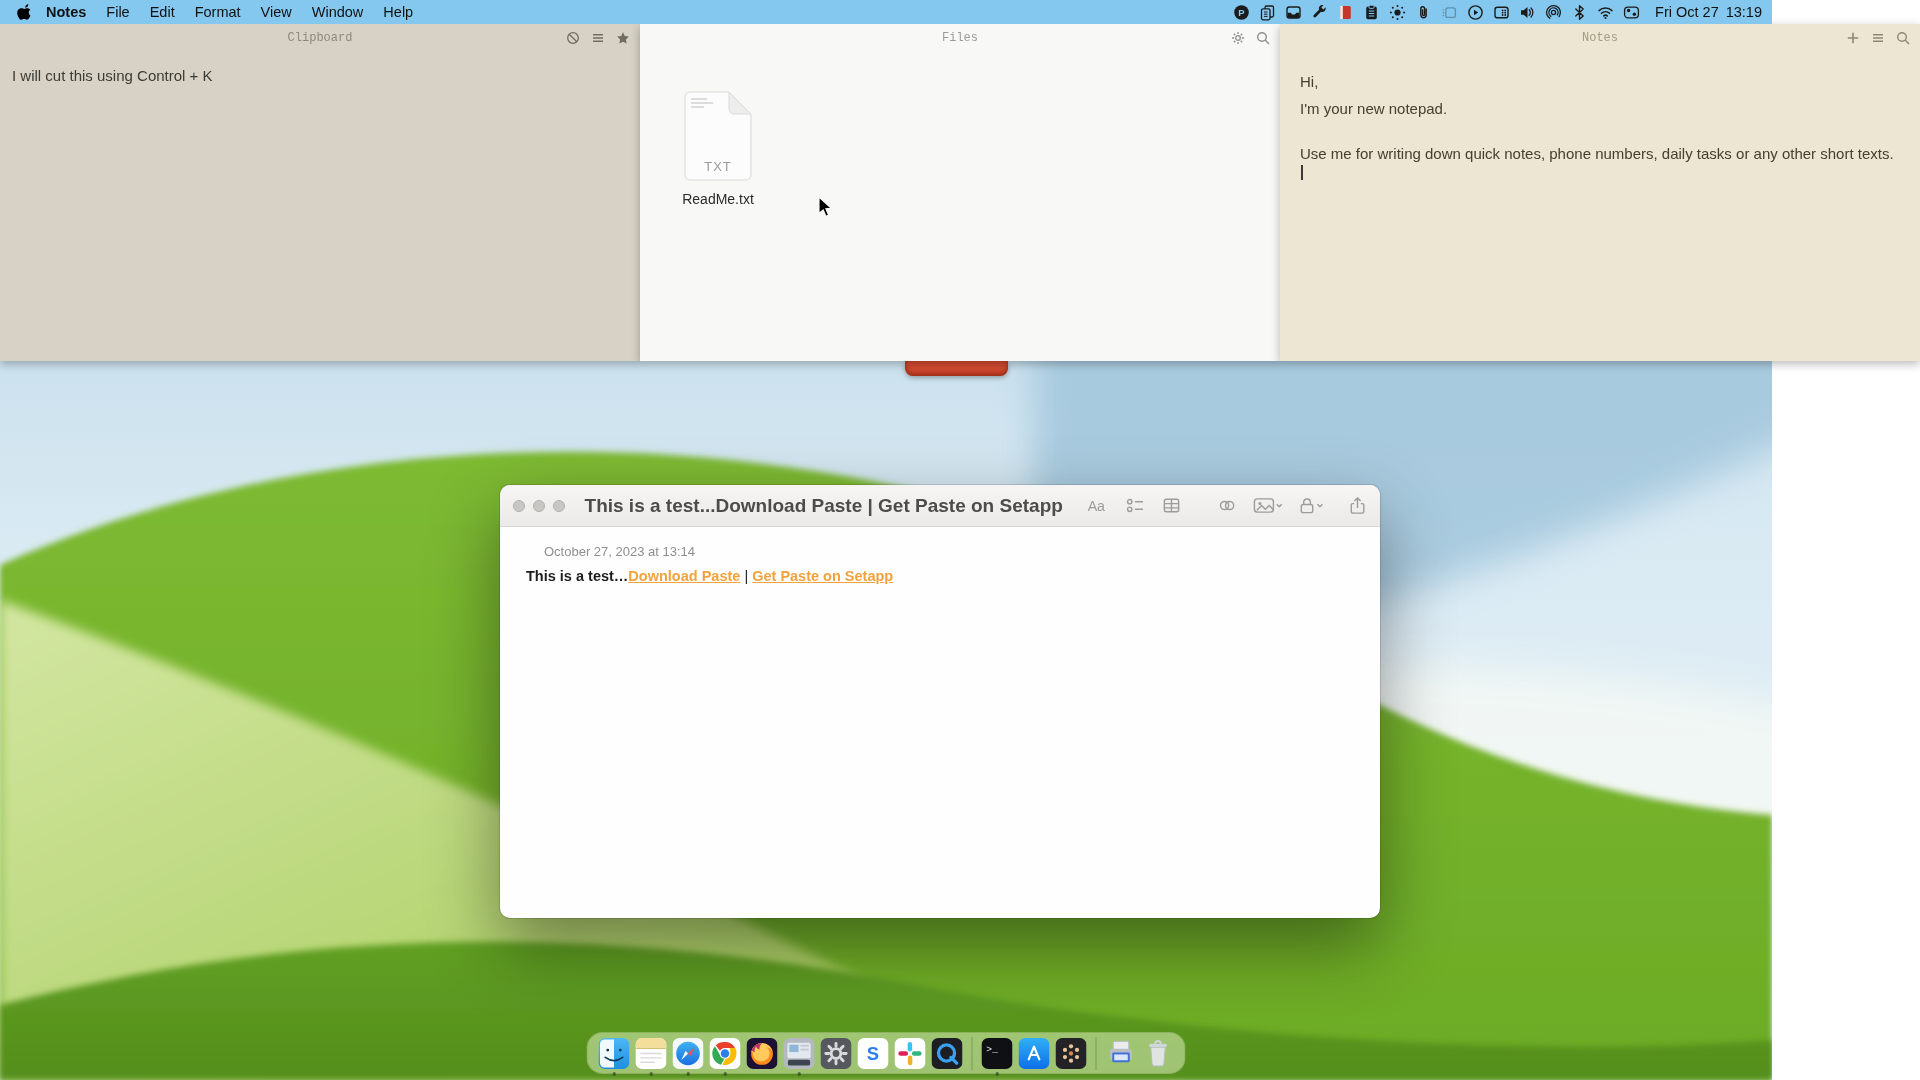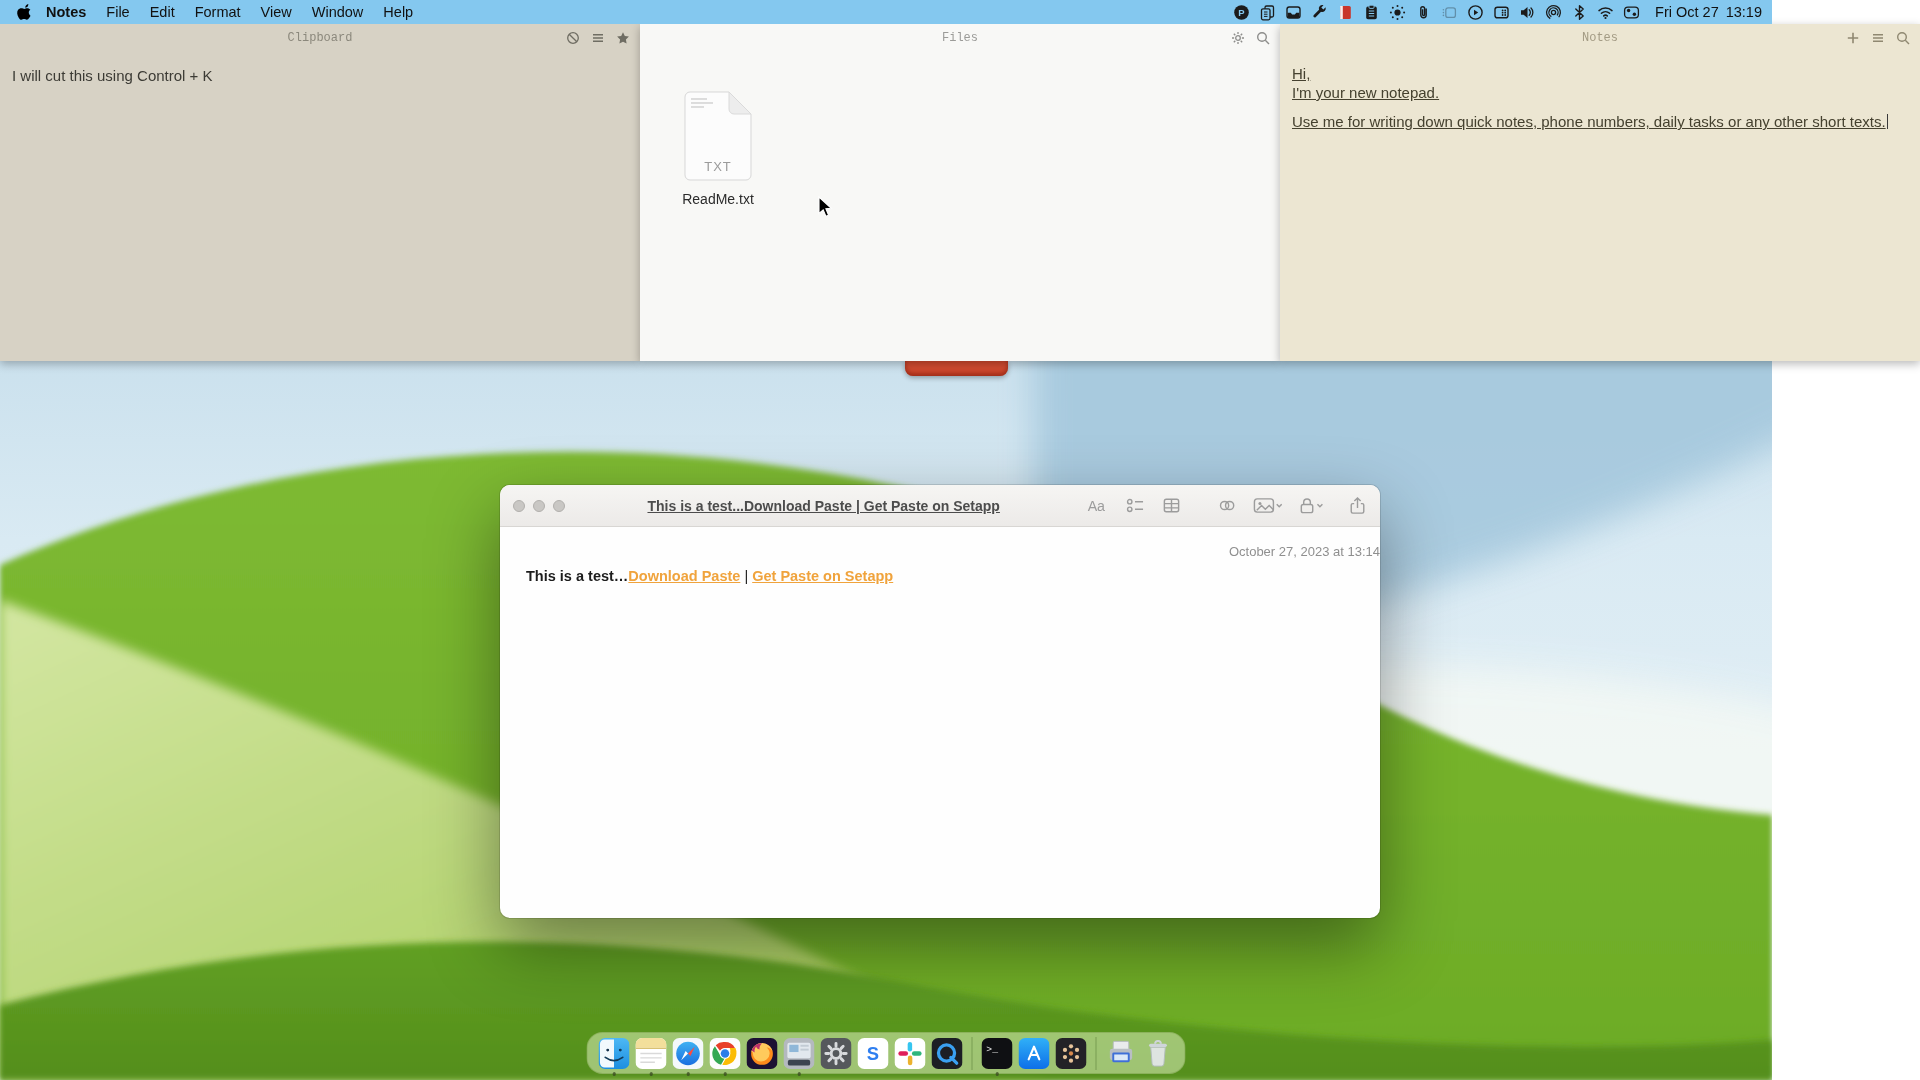--- a/index.html
+++ b/index.html
@@ -41,48 +41,48 @@
   #panel-notes .p-action { color:#8f8871; }
   #clipboard-content { padding:16px 12px; font-size:15px; color:#3c3b35; }
   #files-content { position:relative; height:310px; }
   #file-readme { position:absolute; left:26px; top:38px; width:104px; text-align:center; }
   .file-icon-wrap { position:relative; width:72px; height:94px; margin:0 auto; }
   .file-icon-wrap svg { width:100%; height:100%; display:block; }
   .file-type-label { position:absolute; left:0; right:0; bottom:9px; font-size:13px;
     color:#9b9b9b; letter-spacing:1px; }
   .file-name { margin-top:8px; font-size:14px; color:#2b2b2b; }
   #notes-content { padding:13px 18px 0 12px; font-size:15px; color:#45412f; line-height:19px; }
-  #notes-content p { margin:0;text-decoration:underline; }
+  #notes-content p { margin:8px; }
   #notes-content .gap { height:10px; }
   .caret { display:inline-block; width:1.5px; height:15px; background:#3a3a3a;
     vertical-align:-2px; margin-left:1px; }
 
   
   #red-peek { position:absolute; left:905px; top:361px; width:103px; height:15px;
     background:#d24b30; border-radius:0 0 8px 8px;
     box-shadow:inset 0 -3px 4px rgba(120,20,5,.55), 0 2px 5px rgba(0,0,0,.3); z-index:10; }
 
   
   #notes-window { position:absolute; left:500px; top:485px; width:880px; height:433px;
     background:#fefefe; border-radius:10px; z-index:30;
     box-shadow:0 28px 70px rgba(0,0,0,.42), 0 0 0 1px rgba(0,0,0,.12); }
   .nw-titlebar { height:42px; display:flex; align-items:center; padding:0 13px;
     background:linear-gradient(#f6f5f3,#eceae8); border-bottom:1px solid #d8d6d3;
     border-radius:10px 10px 0 0; }
   .lights { display:flex; gap:8px; margin-right:12px; }
   .light { width:12px; height:12px; border-radius:50%; background:#c9c7c4;
     border:1px solid #b2b0ad; }
-  .nw-title { flex:1; text-align:center; font-weight:bold; font-size:14px; color:#4c4c4c;
-    white-space:nowrap; overflow:hidden;text-decoration:underline; }
+  .nw-title { flex:1; text-align:center; font-weight:bold; font-size:19px; color:#4c4c4c;
+    white-space:nowrap; overflow:hidden; }
   .nw-tools { display:flex; align-items:center; gap:16px; color:#9c9c9c; margin-left:14px; }
   .nw-tool { height:19px; display:inline-flex; }
   .nw-tool svg { height:100%; }
   .nw-tool.tool-link { margin-left:20px; }
   .nw-tool.tool-share { margin-left:8px; }
-  .nw-date { text-align:right; font-size:13px; color:#8f8f8f; margin-top:17px;padding-left:44px; }
+  .nw-date { text-align:left; font-size:13px; color:#8f8f8f; margin-top:17px;padding-left:44px; }
   .nw-body { margin:9px 0 0 26px; font-size:14.5px; color:#1c1c1c; }
   .nw-body .prefix { font-weight:bold; }
   .nw-body a { color:#f0a33c; font-weight:bold; text-decoration:underline; }
   .nw-body .sep { color:#222; font-weight:normal; }
 
   
   #dock { position:absolute; bottom:6px; left:50%; transform:translateX(-50%);
     height:42px; display:flex; align-items:center; padding:0 8px;
     background:rgba(220,238,188,.55); border:1px solid rgba(110,150,60,.4);
     border-radius:16px; z-index:40; }

